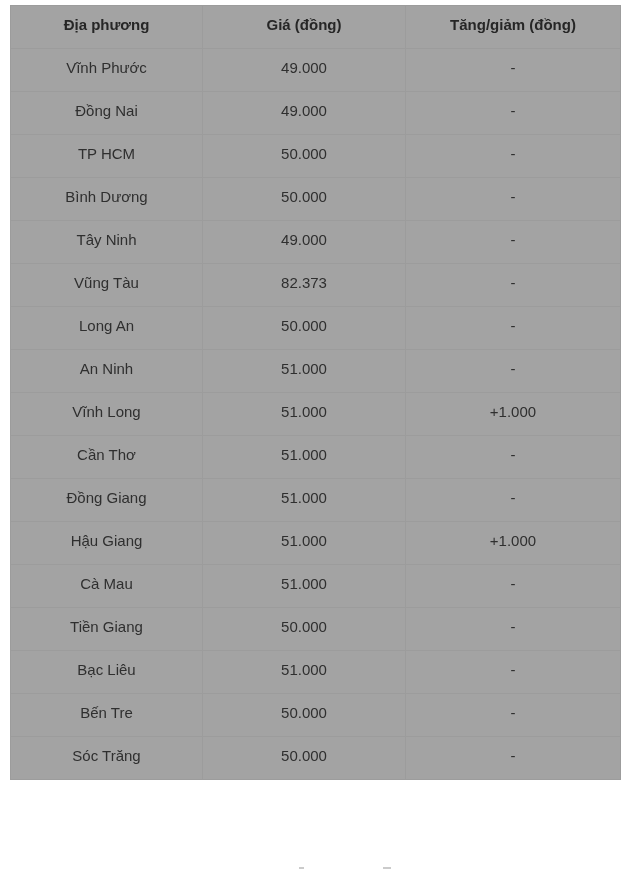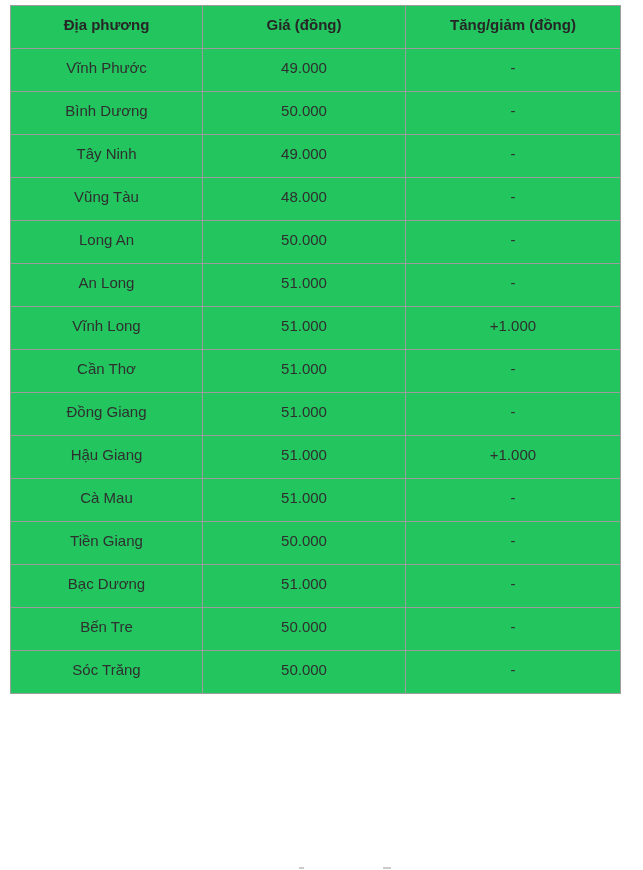--- a/index.html
+++ b/index.html
@@ -28,21 +28,21 @@
   table.price-table td {
     border: 1px solid #9c9c9c;
     height: 43px;
     box-sizing: border-box;
     vertical-align: top;
     text-align: center;
     padding: 9px 4px 0 4px;
     font-size: 15px;
     line-height: 19px;
     color: #2f2f2f;
-    background: #22c55e;
+    background: #a3a3a3;
     overflow: hidden;
     white-space: nowrap;
   }
   table.price-table th {
     font-weight: 700;
     color: #262626;
   }
   
   .crop-mark {
     position: absolute;
@@ -70,41 +70,51 @@
         <th>Tăng/giảm (đồng)</th>
       </tr>
     </thead>
     <tbody>
         <tr>
           <td>Vĩnh Phước</td>
           <td>49.000</td>
           <td>-</td>
         </tr>
         <tr>
+          <td>Đồng Nai</td>
+          <td>49.000</td>
+          <td>-</td>
+        </tr>
+        <tr>
+          <td>TP HCM</td>
+          <td>50.000</td>
+          <td>-</td>
+        </tr>
+        <tr>
           <td>Bình Dương</td>
           <td>50.000</td>
           <td>-</td>
         </tr>
         <tr>
           <td>Tây Ninh</td>
           <td>49.000</td>
           <td>-</td>
         </tr>
         <tr>
           <td>Vũng Tàu</td>
-          <td>48.000</td>
+          <td>82.373</td>
           <td>-</td>
         </tr>
         <tr>
           <td>Long An</td>
           <td>50.000</td>
           <td>-</td>
         </tr>
         <tr>
-          <td>An Long</td>
+          <td>An Ninh</td>
           <td>51.000</td>
           <td>-</td>
         </tr>
         <tr>
           <td>Vĩnh Long</td>
           <td>51.000</td>
           <td>+1.000</td>
         </tr>
         <tr>
           <td>Cần Thơ</td>
@@ -125,21 +135,21 @@
           <td>Cà Mau</td>
           <td>51.000</td>
           <td>-</td>
         </tr>
         <tr>
           <td>Tiền Giang</td>
           <td>50.000</td>
           <td>-</td>
         </tr>
         <tr>
-          <td>Bạc Dương</td>
+          <td>Bạc Liêu</td>
           <td>51.000</td>
           <td>-</td>
         </tr>
         <tr>
           <td>Bến Tre</td>
           <td>50.000</td>
           <td>-</td>
         </tr>
         <tr>
           <td>Sóc Trăng</td>

